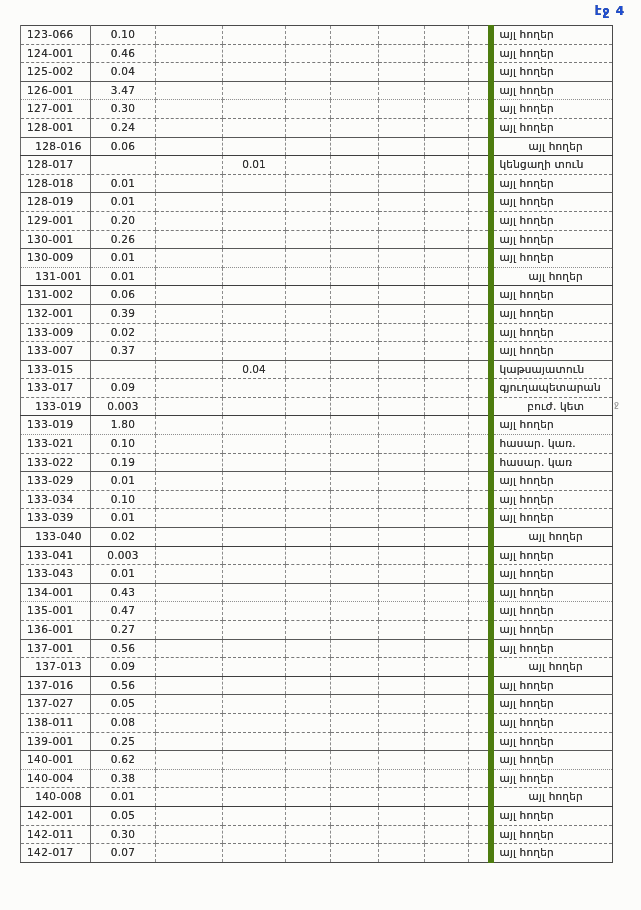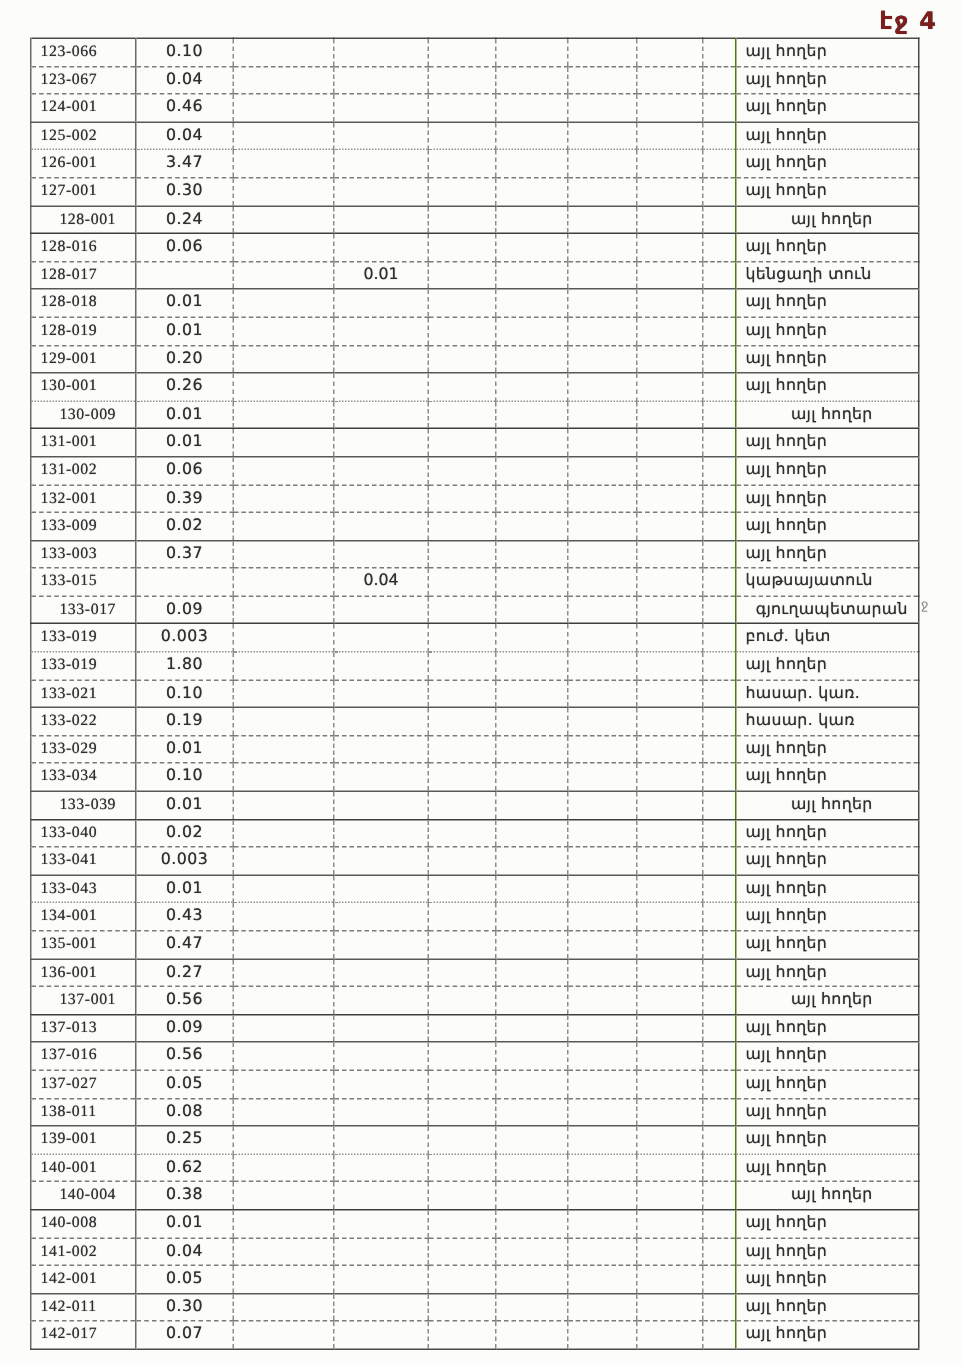--- a/index.html
+++ b/index.html
@@ -5,43 +5,43 @@
   html,body{margin:0;padding:0;}
   body{
     width:641px;height:910px;
     background:#fcfcfa;
     font-family:"DejaVu Sans",sans-serif;
     position:relative;overflow:hidden;
     color:#2c2c2c;
   }
   .page-header{
     position:absolute;top:4px;right:16px;
-    font-size:16px;font-weight:bold;color:#7f1d1d;
+    font-size:12px;font-weight:bold;color:#1d4ed8;
     letter-spacing:1px;
     text-shadow:0 0 .5px #222;
   }
   table.cadastre{
     position:absolute;left:20px;top:25px;
     width:592px;border-collapse:collapse;table-layout:fixed;
     border:1px solid #4a4a4a;
   }
   td{
     height:17.6px;padding:0;
     font-size:10.5px;line-height:17.6px;
     color:#2e2e2e;
     border-left:1px solid #6a6a6a;
     border-bottom:1px dashed #7a7a7a;
     overflow:hidden;white-space:nowrap;
     text-shadow:0 0 .6px rgba(50,50,50,.75);
   }
-  td.c0{padding-left:6px;letter-spacing:.4px;font-family:Liberation Serif, serif;}
+  td.c0{padding-left:6px;letter-spacing:.4px;}
   td.c1{text-align:center;letter-spacing:.3px;}
   td.c2,td.c4,td.c5,td.c6,td.c7,td.c8{border-left:1px dashed #8c8c8c;}
   td.c3{text-align:center;border-left:1px dashed #8c8c8c;}
-  td.c9{padding-left:6px;border-left:1px solid #4d7c0f;letter-spacing:.2px;}
+  td.c9{padding-left:6px;border-left:6px solid #4d7c0f;letter-spacing:.2px;}
   tr:nth-child(3n) td{border-bottom-style:solid;border-bottom-color:#585858;}
   tr:nth-child(7n) td{border-bottom-style:solid;border-bottom-color:#3e3e3e;text-align:center;}
   tr:nth-child(9n+4) td{border-bottom-style:dotted;border-bottom-color:#8f8f8f;}
   tr:last-child td{border-bottom:1px solid #4a4a4a;}
   .scan-artifact{
     position:absolute;left:614px;top:399px;
     font-size:9px;color:#8a8a8a;
   }
 </style>
 </head>
@@ -69,32 +69,20 @@
         <td class="c2"></td>
         <td class="c3"></td>
         <td class="c4"></td>
         <td class="c5"></td>
         <td class="c6"></td>
         <td class="c7"></td>
         <td class="c8"></td>
         <td class="c9">այլ հողեր</td>
       </tr>
       <tr>
-        <td class="c0">123-067</td>
-        <td class="c1">0.04</td>
-        <td class="c2"></td>
-        <td class="c3"></td>
-        <td class="c4"></td>
-        <td class="c5"></td>
-        <td class="c6"></td>
-        <td class="c7"></td>
-        <td class="c8"></td>
-        <td class="c9">այլ հողեր</td>
-      </tr>
-      <tr>
         <td class="c0">124-001</td>
         <td class="c1">0.46</td>
         <td class="c2"></td>
         <td class="c3"></td>
         <td class="c4"></td>
         <td class="c5"></td>
         <td class="c6"></td>
         <td class="c7"></td>
         <td class="c8"></td>
         <td class="c9">այլ հողեր</td>
@@ -273,21 +261,21 @@
         <td class="c2"></td>
         <td class="c3"></td>
         <td class="c4"></td>
         <td class="c5"></td>
         <td class="c6"></td>
         <td class="c7"></td>
         <td class="c8"></td>
         <td class="c9">այլ հողեր</td>
       </tr>
       <tr>
-        <td class="c0">133-003</td>
+        <td class="c0">133-007</td>
         <td class="c1">0.37</td>
         <td class="c2"></td>
         <td class="c3"></td>
         <td class="c4"></td>
         <td class="c5"></td>
         <td class="c6"></td>
         <td class="c7"></td>
         <td class="c8"></td>
         <td class="c9">այլ հողեր</td>
       </tr>
@@ -563,32 +551,20 @@
         <td class="c4"></td>
         <td class="c5"></td>
         <td class="c6"></td>
         <td class="c7"></td>
         <td class="c8"></td>
         <td class="c9">այլ հողեր</td>
       </tr>
       <tr>
         <td class="c0">140-008</td>
         <td class="c1">0.01</td>
-        <td class="c2"></td>
-        <td class="c3"></td>
-        <td class="c4"></td>
-        <td class="c5"></td>
-        <td class="c6"></td>
-        <td class="c7"></td>
-        <td class="c8"></td>
-        <td class="c9">այլ հողեր</td>
-      </tr>
-      <tr>
-        <td class="c0">141-002</td>
-        <td class="c1">0.04</td>
         <td class="c2"></td>
         <td class="c3"></td>
         <td class="c4"></td>
         <td class="c5"></td>
         <td class="c6"></td>
         <td class="c7"></td>
         <td class="c8"></td>
         <td class="c9">այլ հողեր</td>
       </tr>
       <tr>

